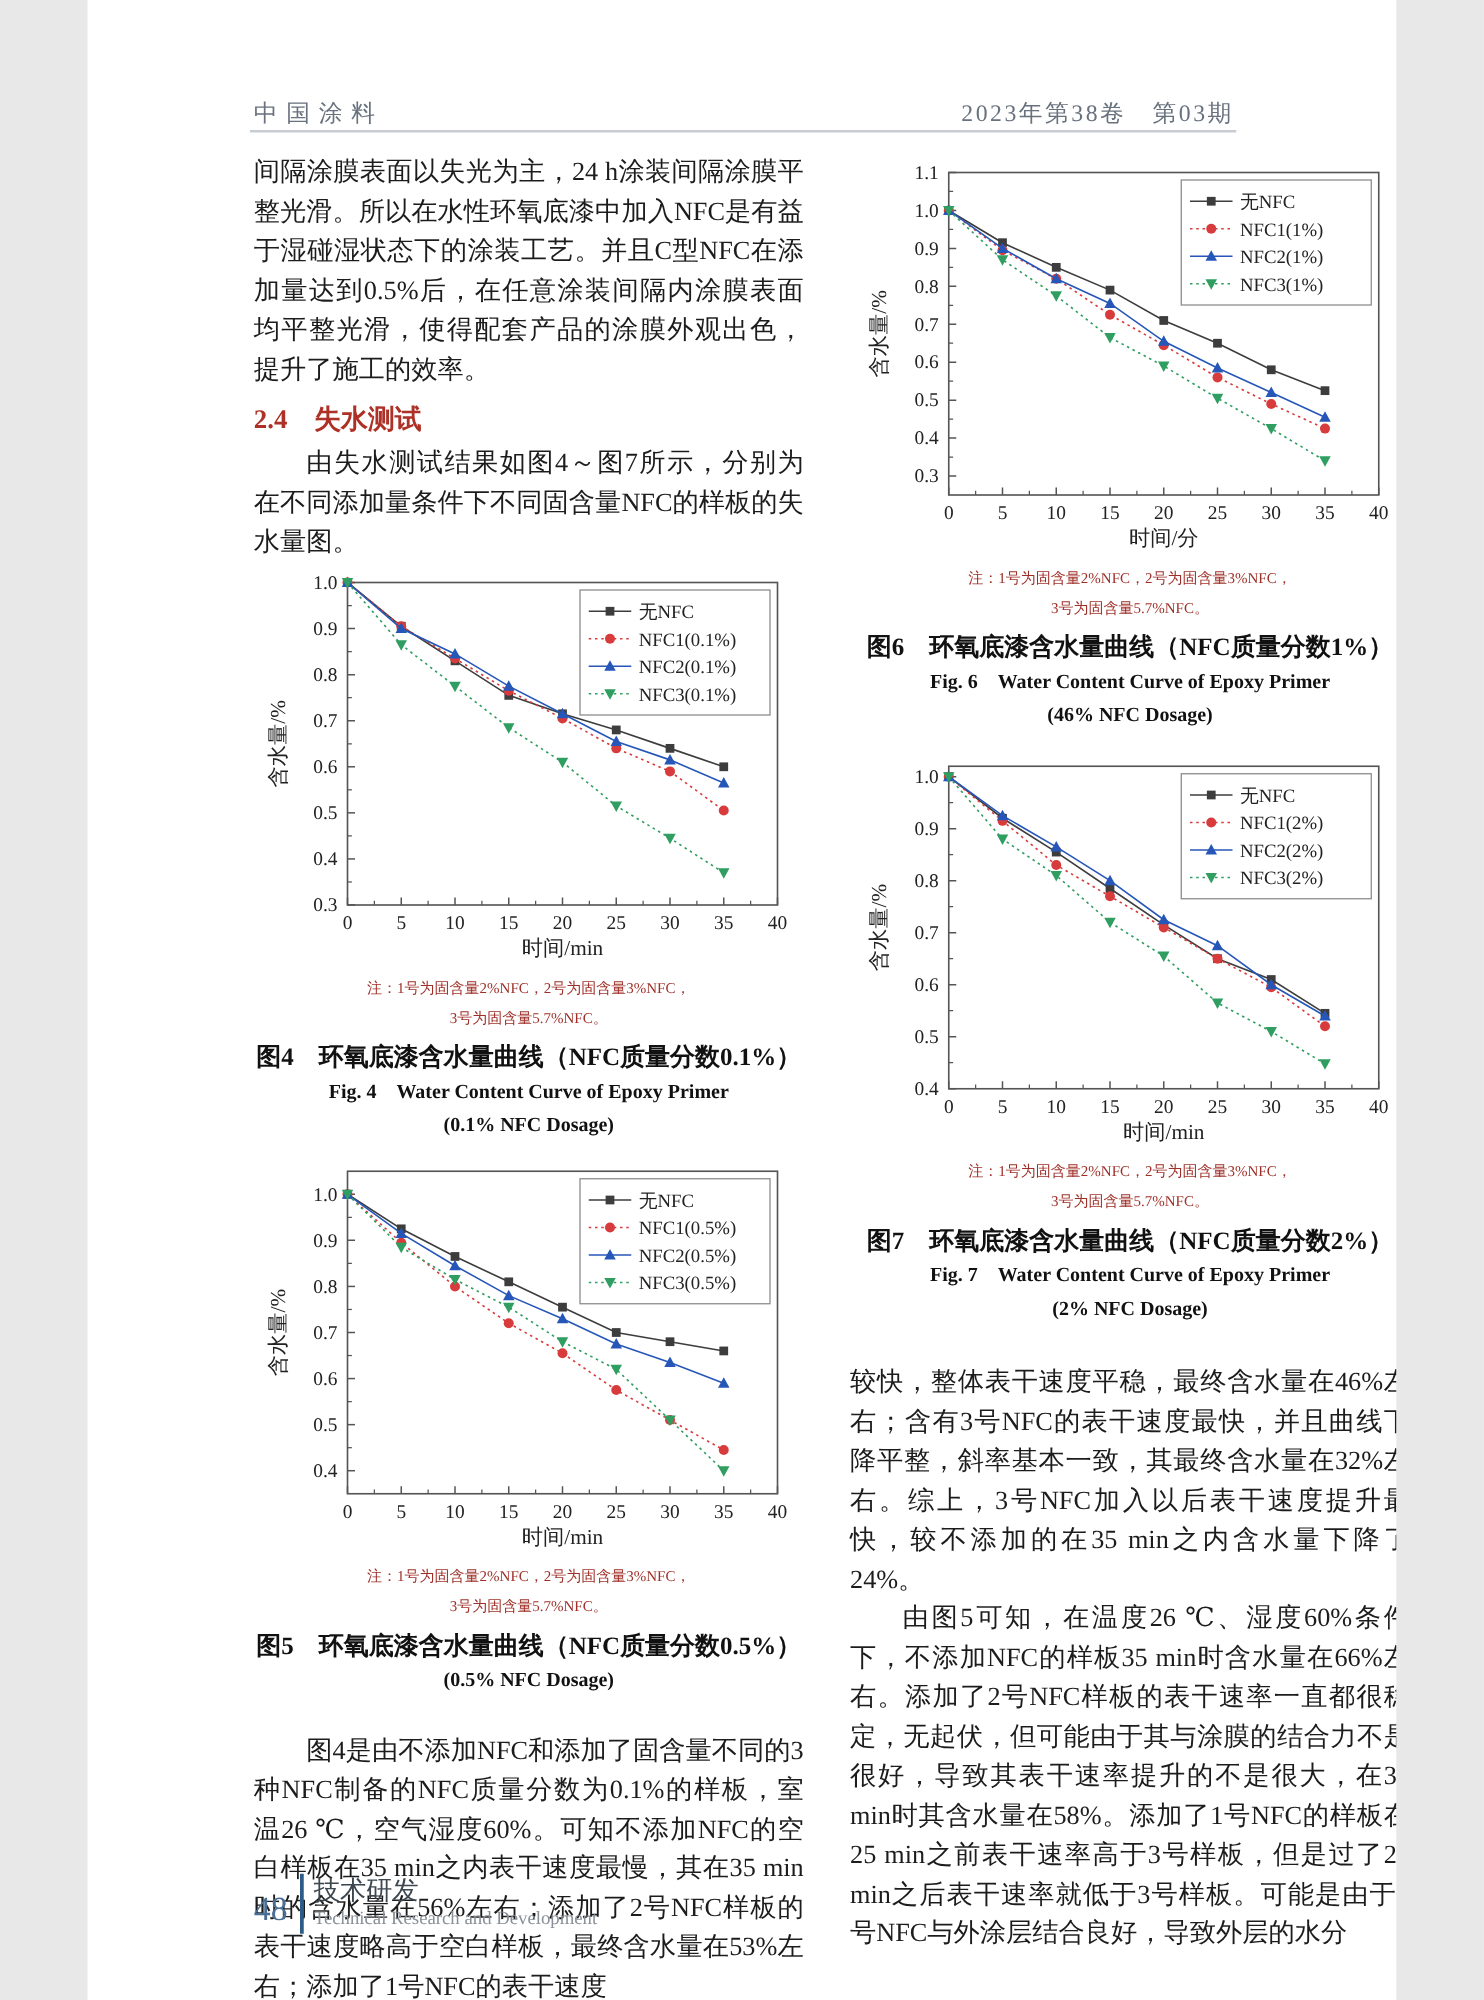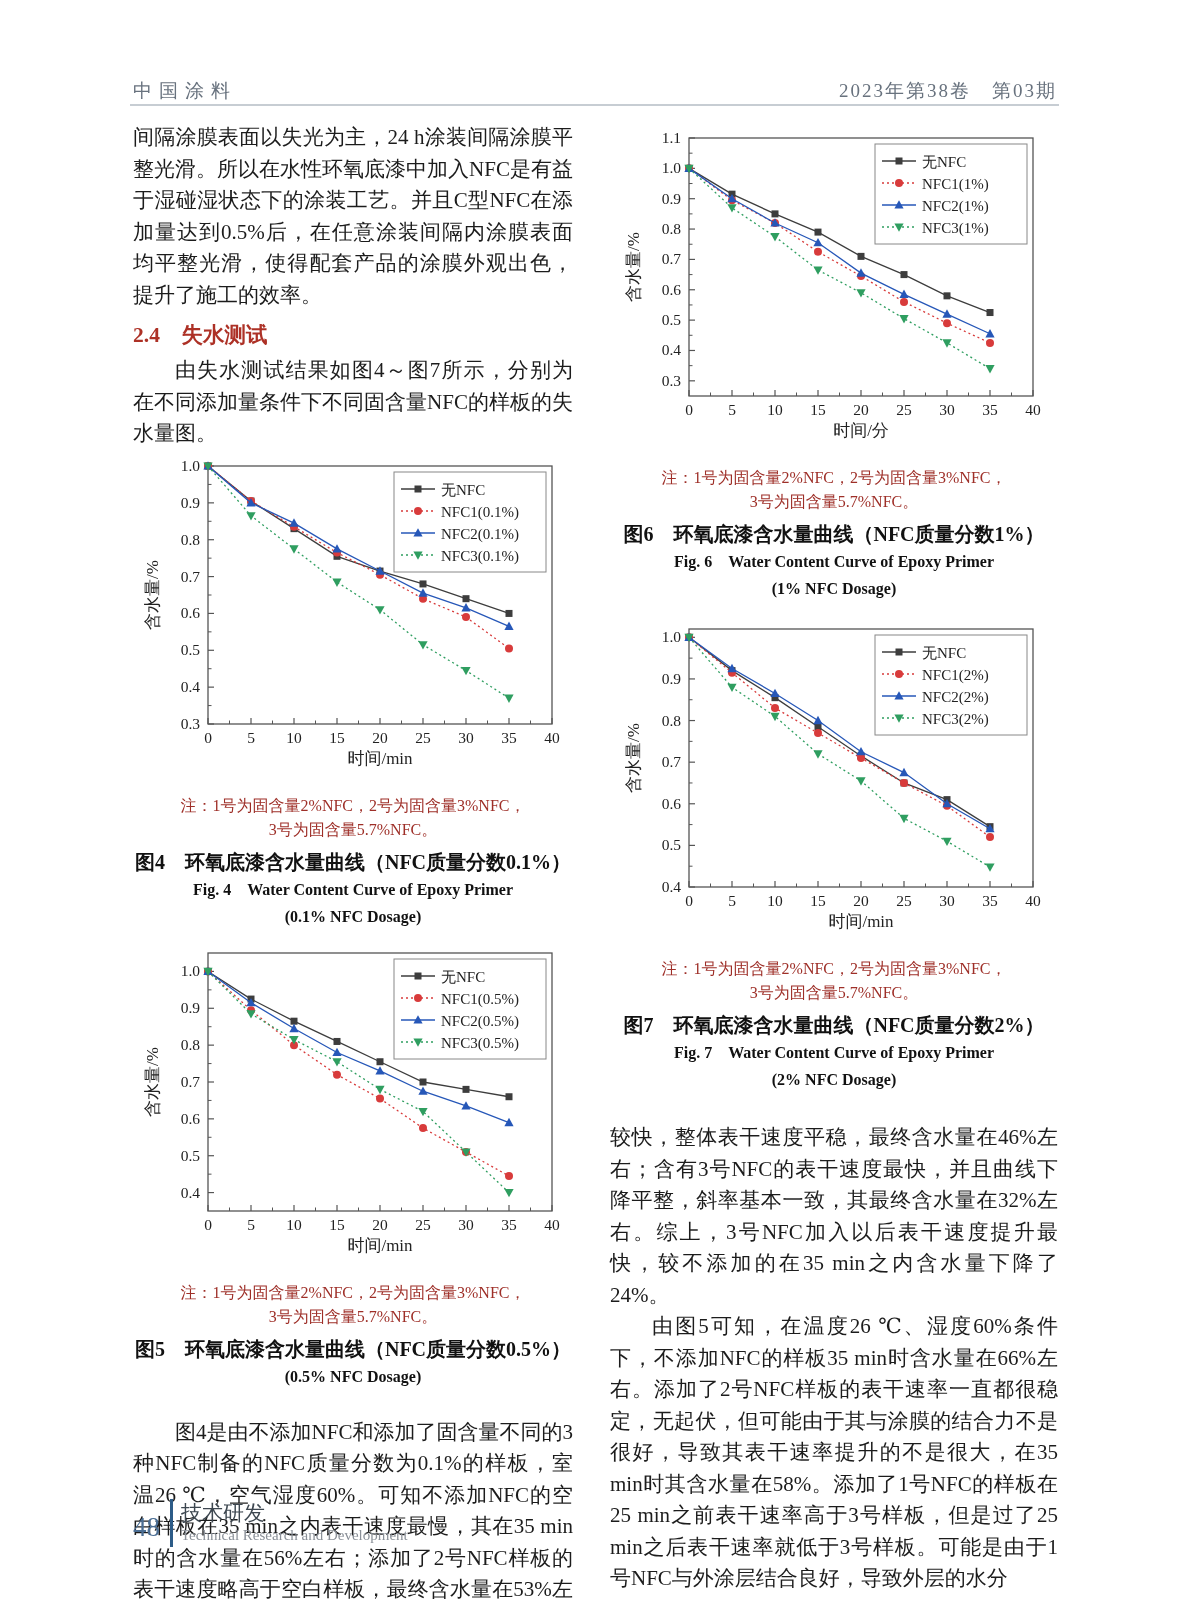--- a/index.html
+++ b/index.html
@@ -1,35 +1,35 @@
 <!DOCTYPE html>
 <html><head>
 <meta charset="utf-8">
 <style>
   html,body{margin:0;padding:0;background:#e8e8e8;}
   .page{
-    position:relative;width:1187px;height:1600px;background:#ffffff;
+    position:relative;width:1047px;height:1600px;background:#ffffff;
     margin:0 auto;overflow:hidden;
     font-family:"Liberation Serif","DejaVu Serif",serif;color:#1c1c1c;
   }
   
   .hdr-journal{position:absolute;left:133px;top:78px;font-size:19px;color:#68727e;letter-spacing:7px;}
   .hdr-issue{position:absolute;right:130px;top:78px;font-size:19px;color:#68727e;letter-spacing:2px;}
   .hdr-rule{position:absolute;left:130px;right:128px;top:104px;height:2px;background:#c7cdd3;}
   
   .col-left{position:absolute;left:133px;top:122px;width:440px;}
   .col-right{position:absolute;left:610px;top:128px;width:448px;}
   .body-p{margin:0;font-size:21px;line-height:31.5px;text-align:justify;color:#1c1c1c;}
   .indent{text-indent:2em;}
   .sec-heading{
     margin:9px 0 6px 0;font-size:21.5px;font-weight:bold;color:#ad3126;
     font-family:Liberation Serif, serif;
   }
   .chart-svg{display:block;margin:6px auto 0 auto;}
-  .fig-note{margin-top:18px;font-size:16px;line-height:24px;text-align:center;color:#9e2f28;}
+  .fig-note{margin-top:2px;font-size:12px;line-height:24px;text-align:center;color:#9e2f28;}
   .fig-cap-cn{
     margin-top:7px;font-size:20px;line-height:26px;font-weight:bold;text-align:center;color:#111;
     font-family:Liberation Serif, serif;
   }
   .fig-cap-en{margin-top:3px;font-size:16px;line-height:24px;font-weight:bold;text-align:center;color:#111;}
   .mt-para{margin-top:28px;}
   
   .footer{position:absolute;left:133px;top:1497px;display:flex;align-items:center;}
   .page-num{font-size:27px;color:#4b6e94;margin-top:10px;}
   .footer-bar{width:3px;height:48px;background:#2d5c88;margin:2px 8px 0 10px;}
@@ -380,21 +380,21 @@
         <line x1="263" y1="99" x2="297" y2="99" stroke="#2f9e60" stroke-width="1.3" stroke-dasharray="2 3"></line>
         <path d="M 280 103.8 L 284.6 95.4 L 275.4 95.4 Z" fill="#2f9e60"></path>
         <text x="303" y="104.5" font-size="15" text-anchor="start" fill="#222" font-family="Liberation Serif, DejaVu Serif, serif">NFC3(1%)</text>
       </svg>
     <div class="fig-note">
       <div>注：1号为固含量2%NFC，2号为固含量3%NFC，</div>
       <div>3号为固含量5.7%NFC。</div>
     </div>
     <div class="fig-cap-cn">图6　环氧底漆含水量曲线（NFC质量分数1%）</div>
     <div class="fig-cap-en">Fig. 6　Water Content Curve of Epoxy Primer</div>
-    <div class="fig-cap-en">(1% NFC Dosage)</div>
+    <div class="fig-cap-en">(46% NFC Dosage)</div>
 
     <svg class="chart-svg" style="margin-top:18px" width="430" height="320" viewBox="0 0 430 320">
         <rect x="70" y="10" width="344" height="258" fill="none" stroke="#555" stroke-width="1.3"></rect>
         <line x1="70" y1="268" x2="70" y2="262" stroke="#555" stroke-width="1.2"></line>
         <text x="70" y="287" font-size="15.5" text-anchor="middle" fill="#222" font-family="Liberation Serif, DejaVu Serif, serif">0</text>
         <line x1="91.5" y1="268" x2="91.5" y2="264.5" stroke="#555" stroke-width="1"></line>
         <line x1="113" y1="268" x2="113" y2="262" stroke="#555" stroke-width="1.2"></line>
         <text x="113" y="287" font-size="15.5" text-anchor="middle" fill="#222" font-family="Liberation Serif, DejaVu Serif, serif">5</text>
         <line x1="134.5" y1="268" x2="134.5" y2="264.5" stroke="#555" stroke-width="1"></line>
         <line x1="156" y1="268" x2="156" y2="262" stroke="#555" stroke-width="1.2"></line>

